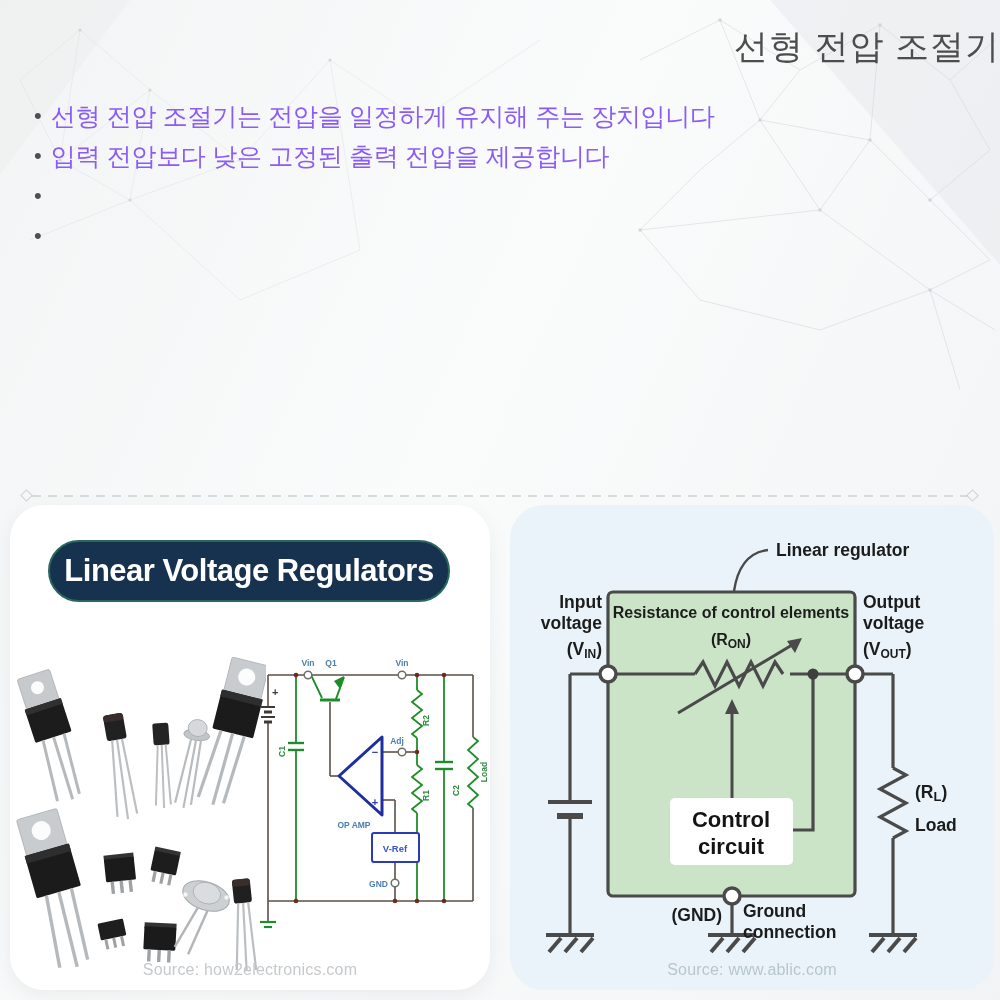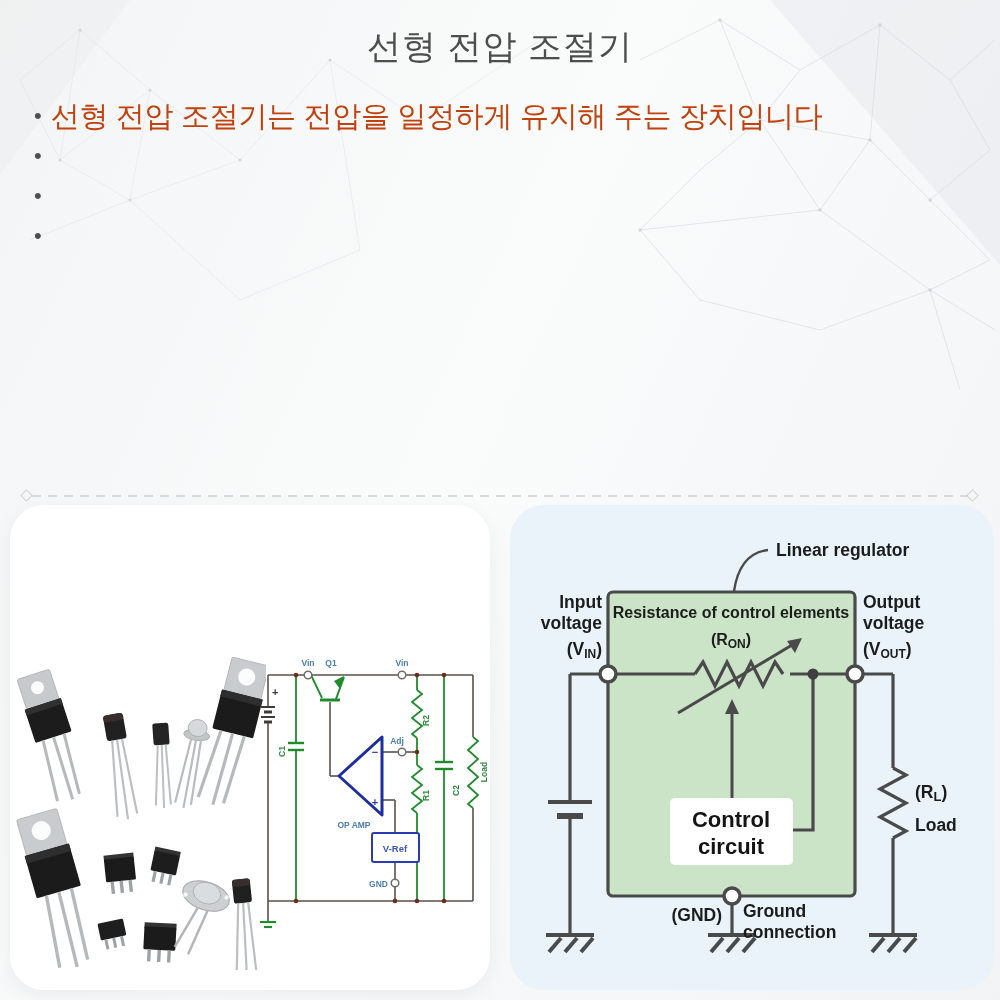--- a/index.html
+++ b/index.html
@@ -3,27 +3,27 @@
 <meta charset="utf-8">
 <style>
   html,body{margin:0;padding:0;}
   body{
     width:1000px;height:1000px;position:relative;overflow:hidden;
     font-family:"Liberation Sans", sans-serif;
     background:linear-gradient(115deg,#f3f4f5 0%,#fafbfb 45%,#f1f3f5 100%);
   }
   .mesh{position:absolute;left:0;top:0;pointer-events:none;}
   .page-title{
-    position:absolute;left:0;top:24px;width:100%;text-align:center;
+    position:absolute;left:0;top:24px;width:100%;text-align:right;
     font-size:34px;color:#4d4d4d;font-weight:400;letter-spacing:1px;
   }
   .bullets{position:absolute;left:34px;top:96px;width:930px;}
   .bullet-row{display:flex;align-items:flex-start;line-height:40px;}
   .bullet-dot{color:#4f4f4f;font-size:22px;margin-right:9px;line-height:40px;}
-  .bullet-text{font-size:29px;color:#c2410c;letter-spacing:-0.3px;}
+  .bullet-text{font-size:25px;color:#8b5cf6;letter-spacing:-0.3px;}
   .divider{
     position:absolute;left:32px;top:495px;width:936px;height:2px;
     background:repeating-linear-gradient(90deg,#d9dadb 0 9px,transparent 9px 16px);
   }
   .divider-end{
     position:absolute;top:491px;width:7px;height:7px;border:1.5px solid #cfd0d1;
     transform:rotate(45deg);background:transparent;
   }
   .divider-end.left{left:22px;} .divider-end.right{left:968px;}
   .card{position:absolute;top:505px;height:485px;border-radius:34px;}
@@ -98,34 +98,36 @@
 
 <div class="page-title">선형 전압 조절기</div>
 
 <div class="bullets">
   <div class="bullet-row">
     <span class="bullet-dot">•</span>
     <span class="bullet-text">선형 전압 조절기는 전압을 일정하게 유지해 주는 장치입니다</span>
   </div>
   <div class="bullet-row">
     <span class="bullet-dot">•</span>
+    <span class="bullet-text">입력 전압보다 낮은 고정된 출력 전압을 제공합니다</span>
   </div>
   <div class="bullet-row">
     <span class="bullet-dot">•</span>
   </div>
   <div class="bullet-row">
     <span class="bullet-dot">•</span>
   </div>
 </div>
 
 <div class="divider"></div>
 <span class="divider-end left"></span>
 <span class="divider-end right"></span>
 
 <div class="card left">
+  <div class="banner">Linear Voltage Regulators</div>
 
   <svg class="abs-svg" style="left:4px;top:133px;" width="252" height="332" viewBox="0 0 252 332">
 
     <g transform="translate(34,82) rotate(-18)">
       <rect x="-17" y="-48" width="34" height="32" rx="2" fill="#c7cacc" stroke="#aeb1b3" stroke-width="0.8"></rect>
       <circle cx="0" cy="-34" r="6.5" fill="#fbfcfc"></circle>
       <rect x="-19" y="-17" width="38" height="35" rx="1.5" fill="#1c1c1c"></rect>
       <rect x="-19" y="-17" width="38" height="6" fill="#303030"></rect>
       <g stroke="#b6b9bc" stroke-width="3">
         <line x1="-11" y1="18" x2="-16" y2="80"></line>
@@ -328,20 +330,21 @@
     <text x="139" y="94" text-anchor="middle" class="sch-blue">Adj</text>
     <text x="130" y="237" text-anchor="end" class="sch-blue">GND</text>
     <text x="96" y="178" text-anchor="middle" class="sch-blue">OP AMP</text>
     <text transform="translate(171,76) rotate(-90)" class="sch-green">R2</text>
     <text transform="translate(171,151) rotate(-90)" class="sch-green">R1</text>
     <text transform="translate(27,107) rotate(-90)" class="sch-green">C1</text>
     <text transform="translate(201,146) rotate(-90)" class="sch-green">C2</text>
     <text transform="translate(229,122) rotate(-90)" text-anchor="middle" class="sch-green">Load</text>
   </svg>
 
+  <div class="source-line">Source: how2electronics.com</div>
 </div>
 
 <div class="card right">
   <svg class="abs-svg" style="left:0;top:0;" width="484" height="485" viewBox="0 0 484 485">
 
     <rect x="98" y="87" width="247" height="304" rx="5" fill="#cbe4c8" stroke="#4a4a4a" stroke-width="3.2"></rect>
 
     <path d="M258,45 C240,47 228,60 224,86" fill="none" stroke="#4a4a4a" stroke-width="2.4"></path>
 
     <g stroke="#4a4a4a" stroke-width="3.2" fill="none">
@@ -407,13 +410,14 @@
     <text x="92" y="150" text-anchor="end" class="dlabel"><tspan>(V</tspan><tspan font-size="12" dy="3">IN</tspan><tspan dy="-3">)</tspan></text>
     <text x="353" y="103" class="dlabel">Output</text>
     <text x="353" y="124" class="dlabel">voltage</text>
     <text x="353" y="150" class="dlabel"><tspan>(V</tspan><tspan font-size="12" dy="3">OUT</tspan><tspan dy="-3">)</tspan></text>
     <text x="212" y="416" text-anchor="end" class="dlabel">(GND)</text>
     <text x="233" y="412" class="dlabel">Ground</text>
     <text x="233" y="433" class="dlabel">connection</text>
     <text x="405" y="293" class="dlabel" font-size="19"><tspan>(R</tspan><tspan font-size="13" dy="3">L</tspan><tspan dy="-3">)</tspan></text>
     <text x="405" y="326" class="dlabel" font-size="19">Load</text>
   </svg>
+  <div class="source-line">Source: www.ablic.com</div>
 </div>
 
 </body></html>

